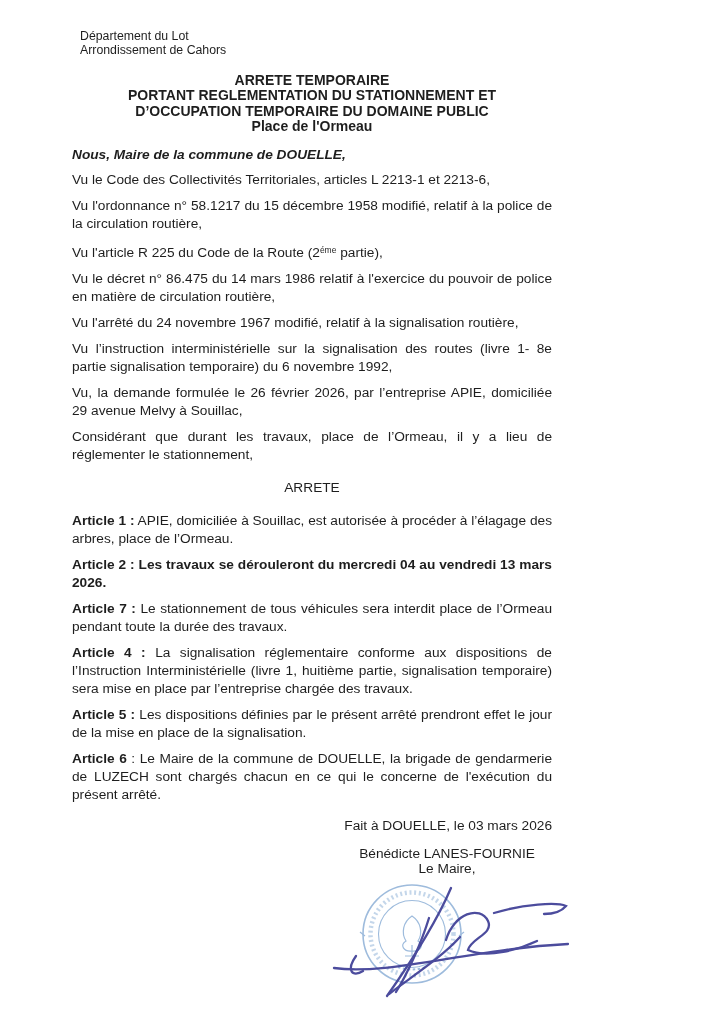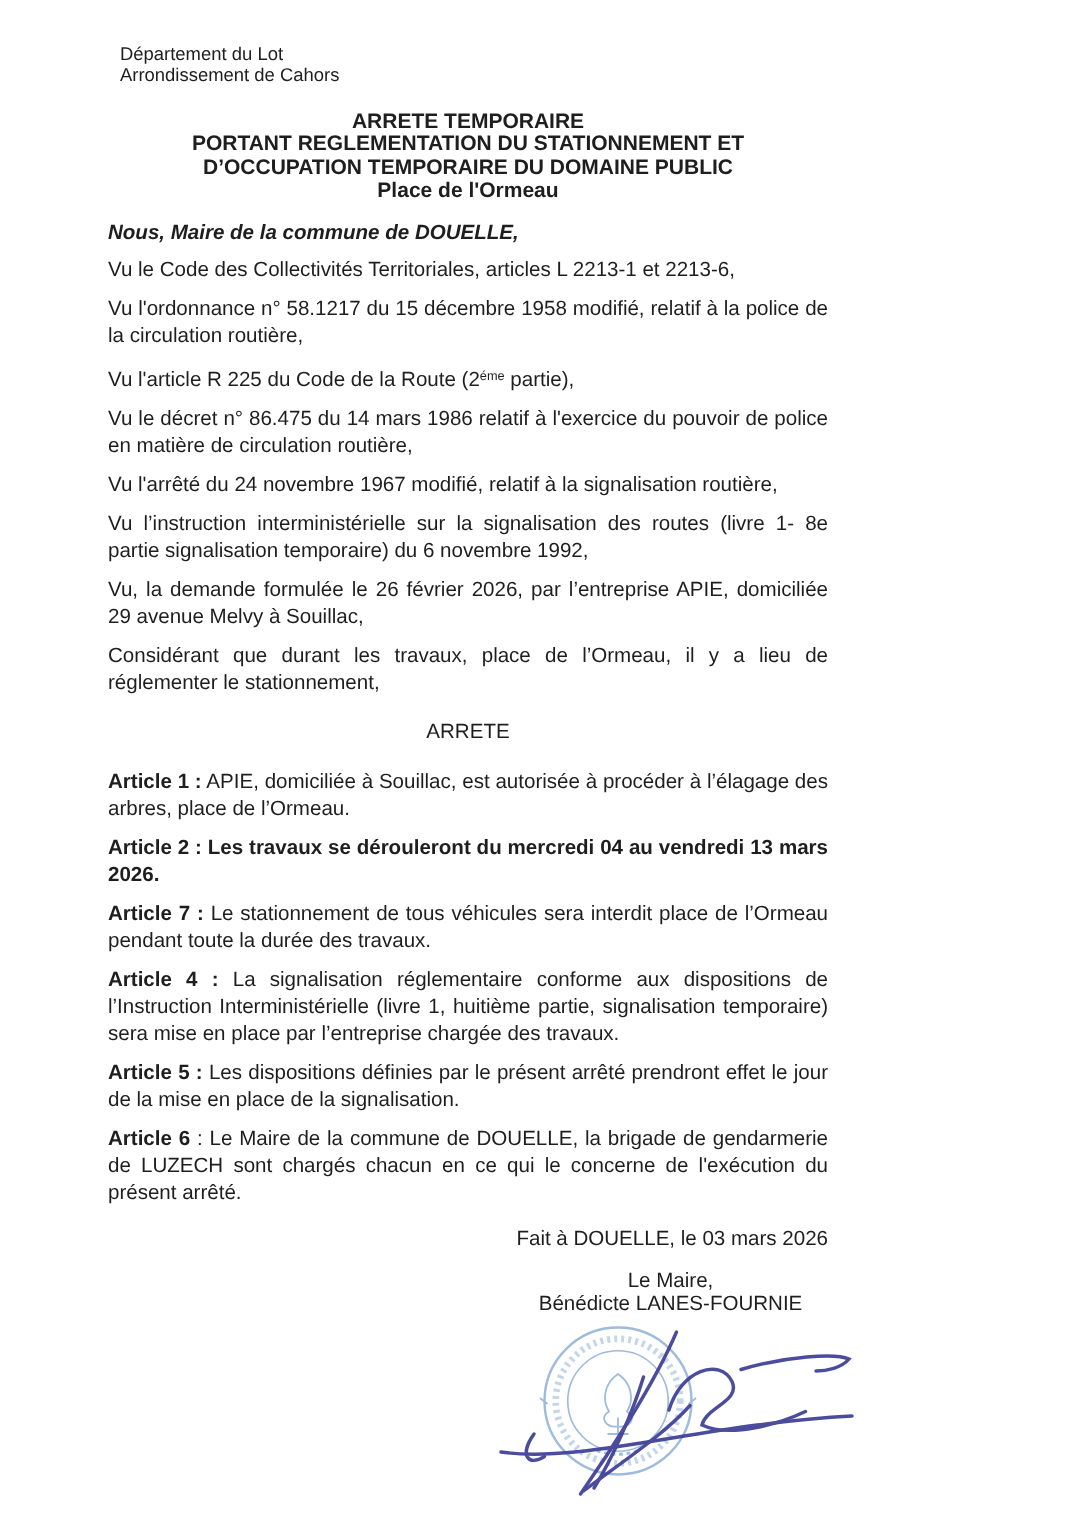--- a/index.html
+++ b/index.html
@@ -63,22 +63,22 @@
   <p class="para mt-md"><span class="b">Article 1 :</span><span> APIE, domiciliée à Souillac, est autorisée à procéder à l’élagage des arbres, place de l’Ormeau.</span></p>
   <p class="para"><span class="b">Article 2 :</span><span class="b"> Les travaux se dérouleront du mercredi 04 au vendredi 13 mars 2026.</span></p>
   <p class="para"><span class="b">Article 7 :</span><span> Le stationnement de tous véhicules sera interdit place de l’Ormeau pendant toute la durée des travaux.</span></p>
   <p class="para"><span class="b">Article 4 :</span><span> La signalisation réglementaire conforme aux dispositions de l’Instruction Interministérielle (livre 1, huitième partie, signalisation temporaire) sera mise en place par l’entreprise chargée des travaux.</span></p>
   <p class="para"><span class="b">Article 5 :</span><span> Les dispositions définies par le présent arrêté prendront effet le jour de la mise en place de la signalisation.</span></p>
   <p class="para"><span class="b">Article 6</span><span> : Le Maire de la commune de DOUELLE, la brigade de gendarmerie de LUZECH sont chargés chacun en ce qui le concerne de l'exécution du présent arrêté.</span></p>
 
   <p class="place-date">Fait à DOUELLE, le 03 mars 2026</p>
 
   <div class="sign-block">
+    <div>Bénédicte LANES-FOURNIE</div>
     <div>Le Maire,</div>
-    <div>Bénédicte LANES-FOURNIE</div>
   </div>
 
   <div class="sig-area">
     <svg width="245" height="122" viewBox="0 0 245 122">
 
       <g fill="none" opacity="0.8" stroke="#86abd4">
         <circle cx="82" cy="55" r="49" stroke-width="1.6"></circle>
         <circle cx="82" cy="55" r="33.5" stroke-width="1.1"></circle>
         <circle cx="82" cy="55" r="41.5" stroke-width="4.5" stroke-dasharray="2 2.7" opacity="0.6"></circle>
         <path d="M82 37 C73 43 71 54 76 62 C69 66 74 73 82 72 C90 73 95 66 88 62 C93 54 91 43 82 37 Z" stroke-width="1.2"></path>

